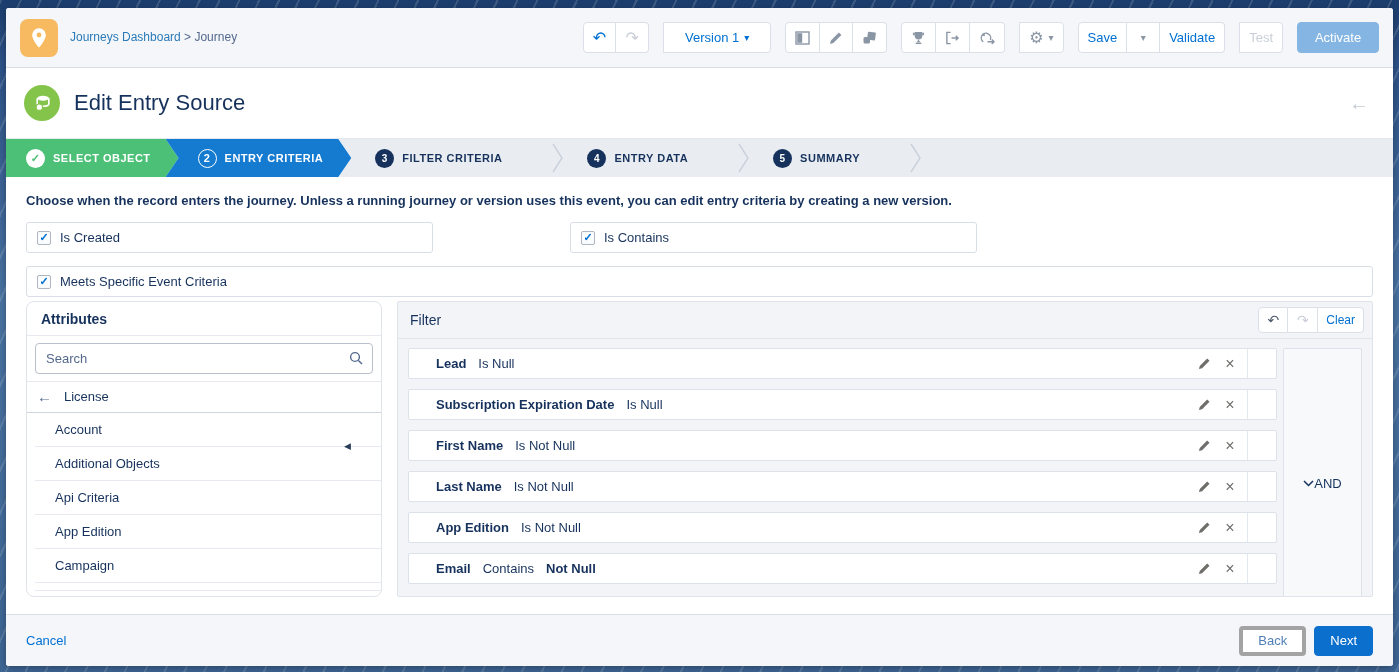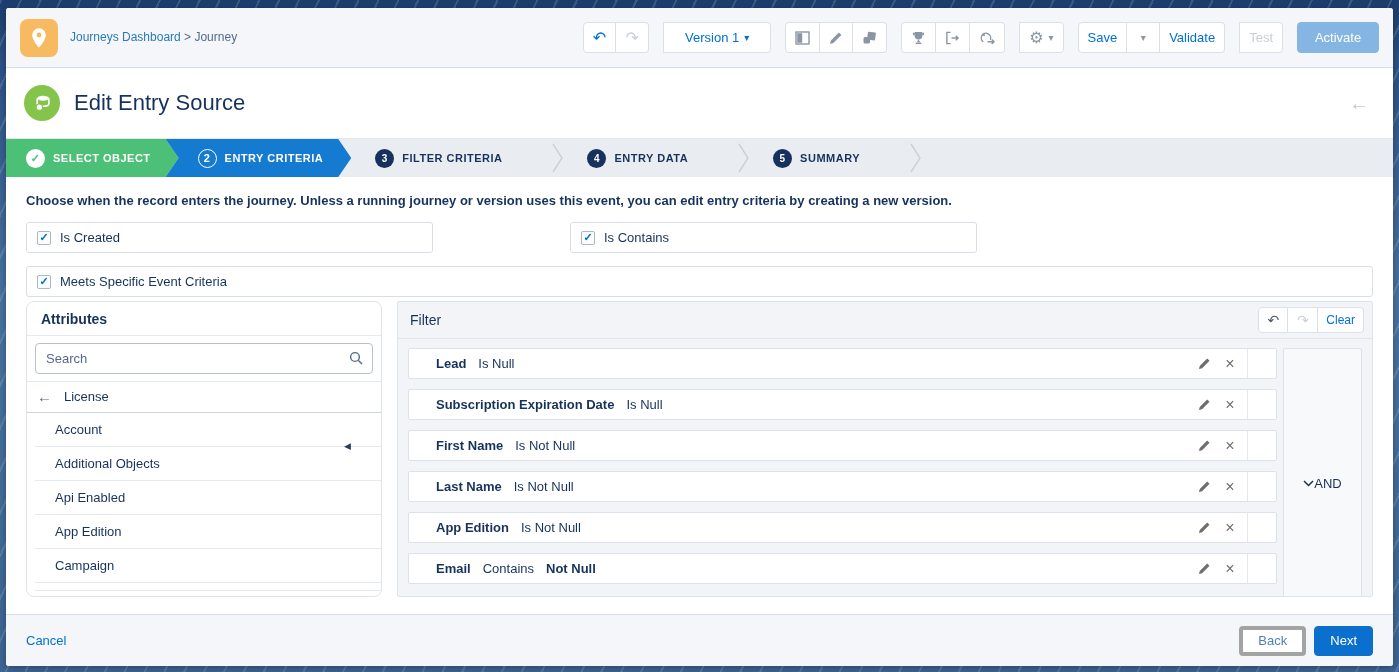--- a/index.html
+++ b/index.html
@@ -312,21 +312,21 @@
               </svg>
           </span>
         </div>
         <div class="group-row">
           <span class="group-back">←</span>
           <span>License</span>
         </div>
         <div class="attr-list" id="attr-list">
             <div class="attr-item">Account</div>
             <div class="attr-item">Additional Objects</div>
-            <div class="attr-item">Api Enabled</div>
+            <div class="attr-item">Api Criteria</div>
             <div class="attr-item">App Edition</div>
             <div class="attr-item">Campaign</div>
             <div class="attr-item partial"></div>
           </div>
       </div>
 
       <div class="filter-panel">
         <div class="filter-head">
           <span class="filter-title">Filter</span>
           <div class="filter-head-btns">

